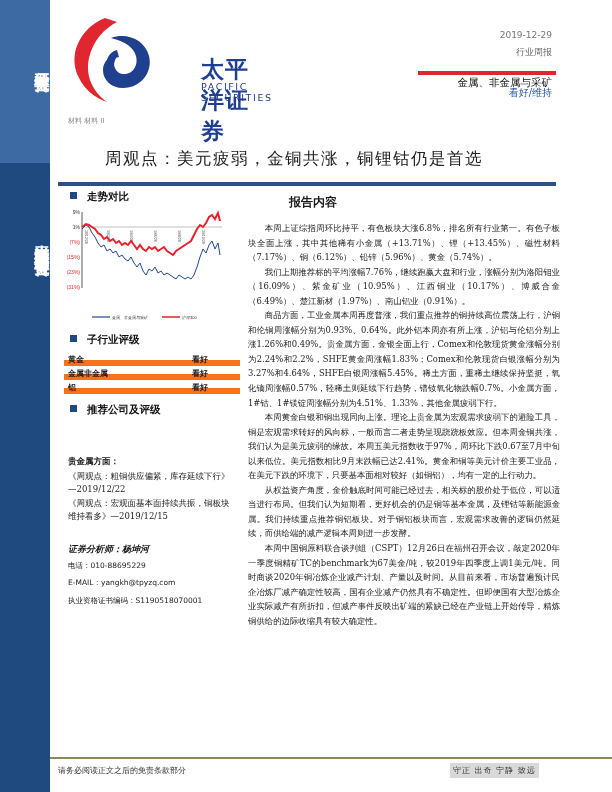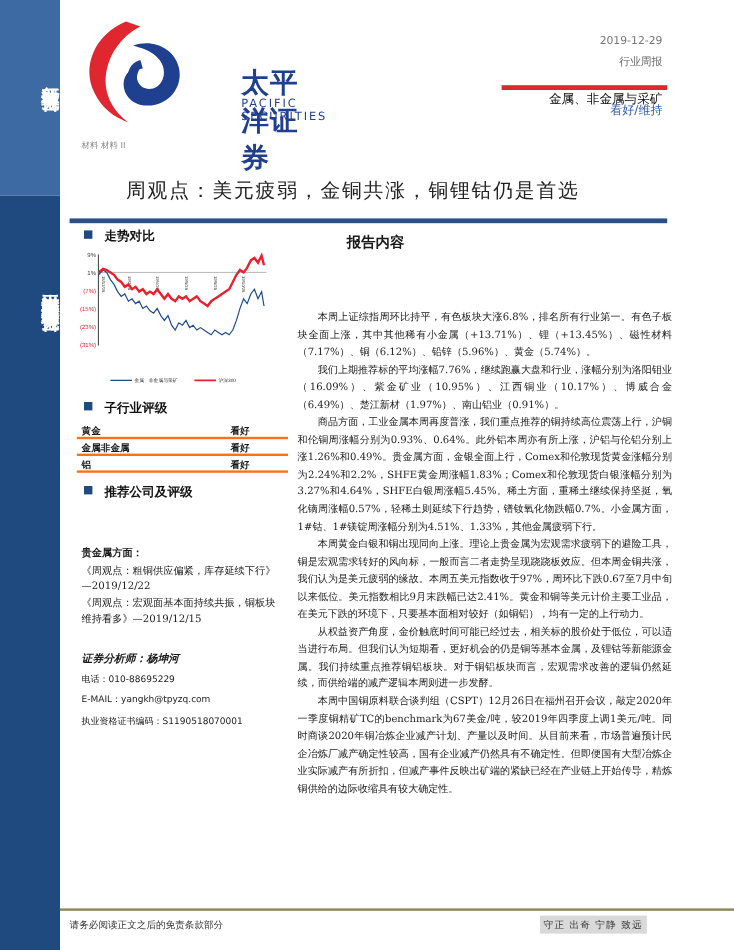--- a/index.html
+++ b/index.html
@@ -56,33 +56,33 @@
   
   .sec-head { position: absolute; left: 70px; font-size: 10.5px; font-weight: bold; color: #111; }
   .sec-head .sq { display: inline-block; width: 7px; height: 7px; background: #1f4a7f; margin-right: 10px; vertical-align: 1px; }
   .sec-trend { top: 190px; }
   .sec-sub { top: 333px; }
   .sec-rec { top: 403px; }
 
   .chart { position: absolute; left: 62px; top: 205px; width: 175px; height: 125px; }
 
   .rating-table { position: absolute; left: 64px; top: 352px; width: 176px; font-size: 8px; font-weight: bold; }
-  .rating-row { display: flex; justify-content: space-between; height: 14px; line-height: 14px; border-bottom: 2px solid #f97316; padding: 0 6px 0 4px; }
+  .rating-row { display: flex; justify-content: space-between; height: 14px; line-height: 14px; border-bottom: 6px solid #f97316; padding: 0 6px 0 4px; }
   .rating-row .r { padding-right: 26px; }
 
   .related { position: absolute; left: 68px; top: 455px; width: 165px; font-size: 8.5px; line-height: 13.5px; }
   .related .label { font-weight: bold; margin-bottom: 1px; }
   .related .item { color: #222; }
   .analyst { position: absolute; left: 68px; top: 543px; font-size: 9px; font-weight: bold; font-style: italic; }
   .contact { position: absolute; left: 68px; font-size: 7.5px; color: #222; font-family: "DejaVu Sans", sans-serif; }
   .c1 { top: 561px; } .c2 { top: 578px; } .c3 { top: 596px; }
 
   
   .content-head { position: absolute; left: 245px; top: 194px; font-size: 12px; font-weight: bold; margin-left: 44px; }
-  .body-text { position: absolute; left: 248px; top: 221px; width: 312px; font-size: 8.4px; line-height: 14.55px; color: #1a1a1a; text-align: justify; margin-top: 36px; }
+  .body-text { position: absolute; left: 248px; top: 221px; width: 312px; font-size: 8.4px; line-height: 14.55px; color: #1a1a1a; text-align: justify; }
   .body-text p { text-indent: 2em; }
 
   
   .footer-rule { position: absolute; left: 50px; top: 757px; width: 562px; height: 2px; background: #8e8756; }
   .footer-left { position: absolute; left: 58px; top: 765px; font-size: 8px; color: #333; }
   .footer-right { position: absolute; left: 450px; top: 763px; font-size: 8px; color: #333; background: #d9d9d9; padding: 2px 3px; letter-spacing: 1px; }
 </style>
 </head>
 <body>
 

